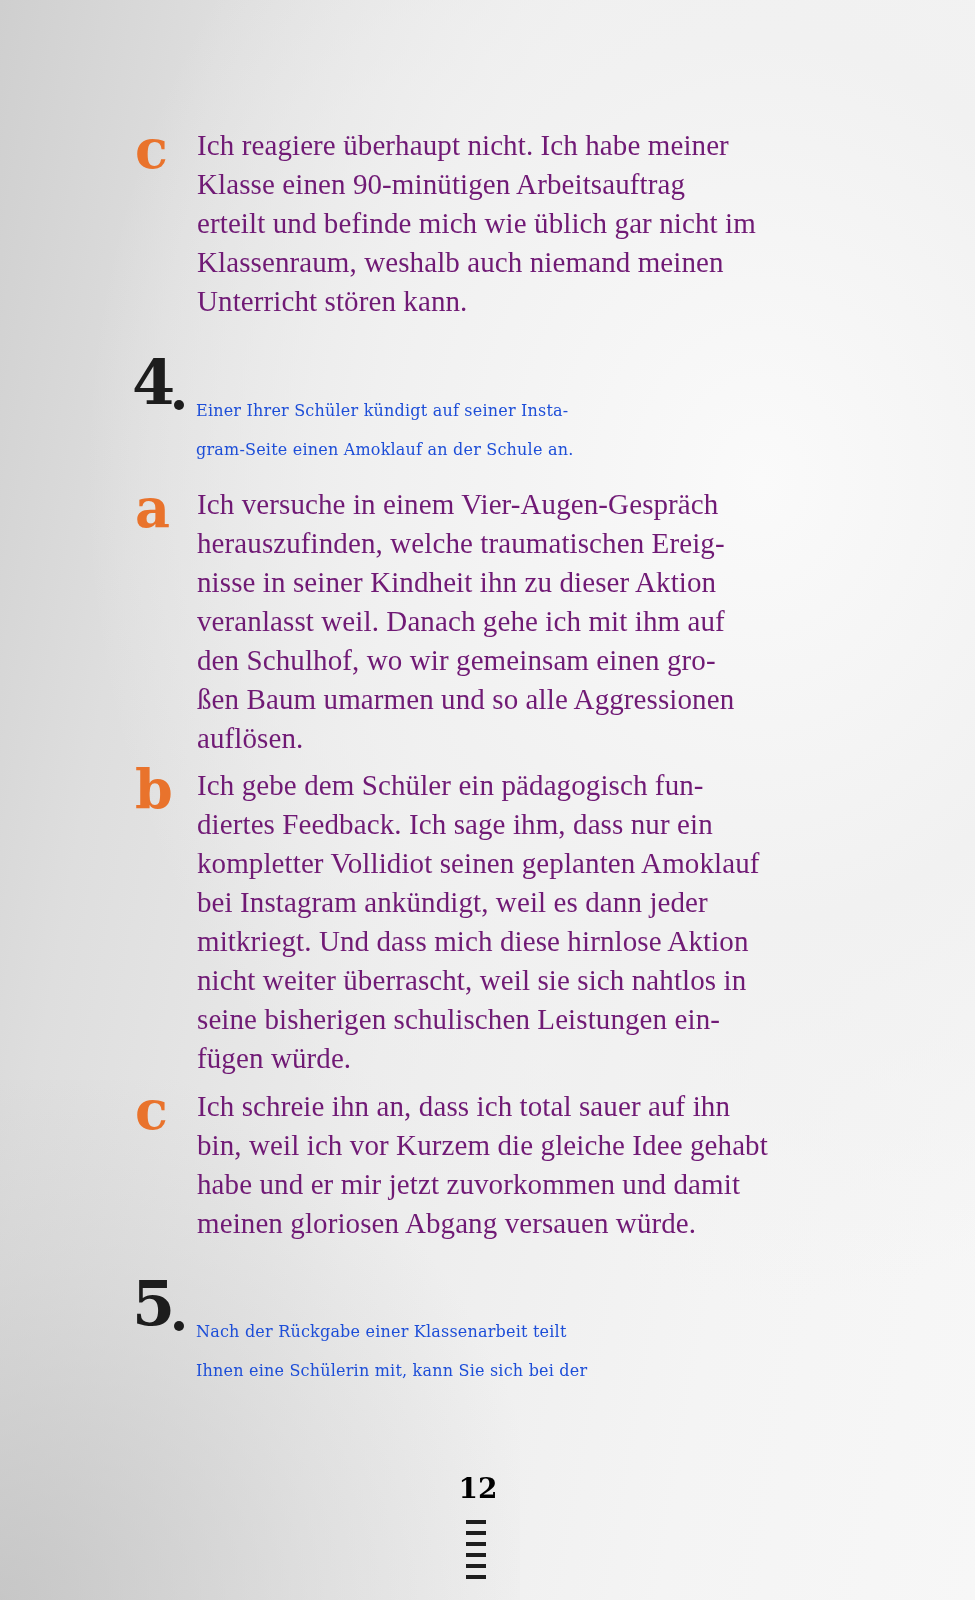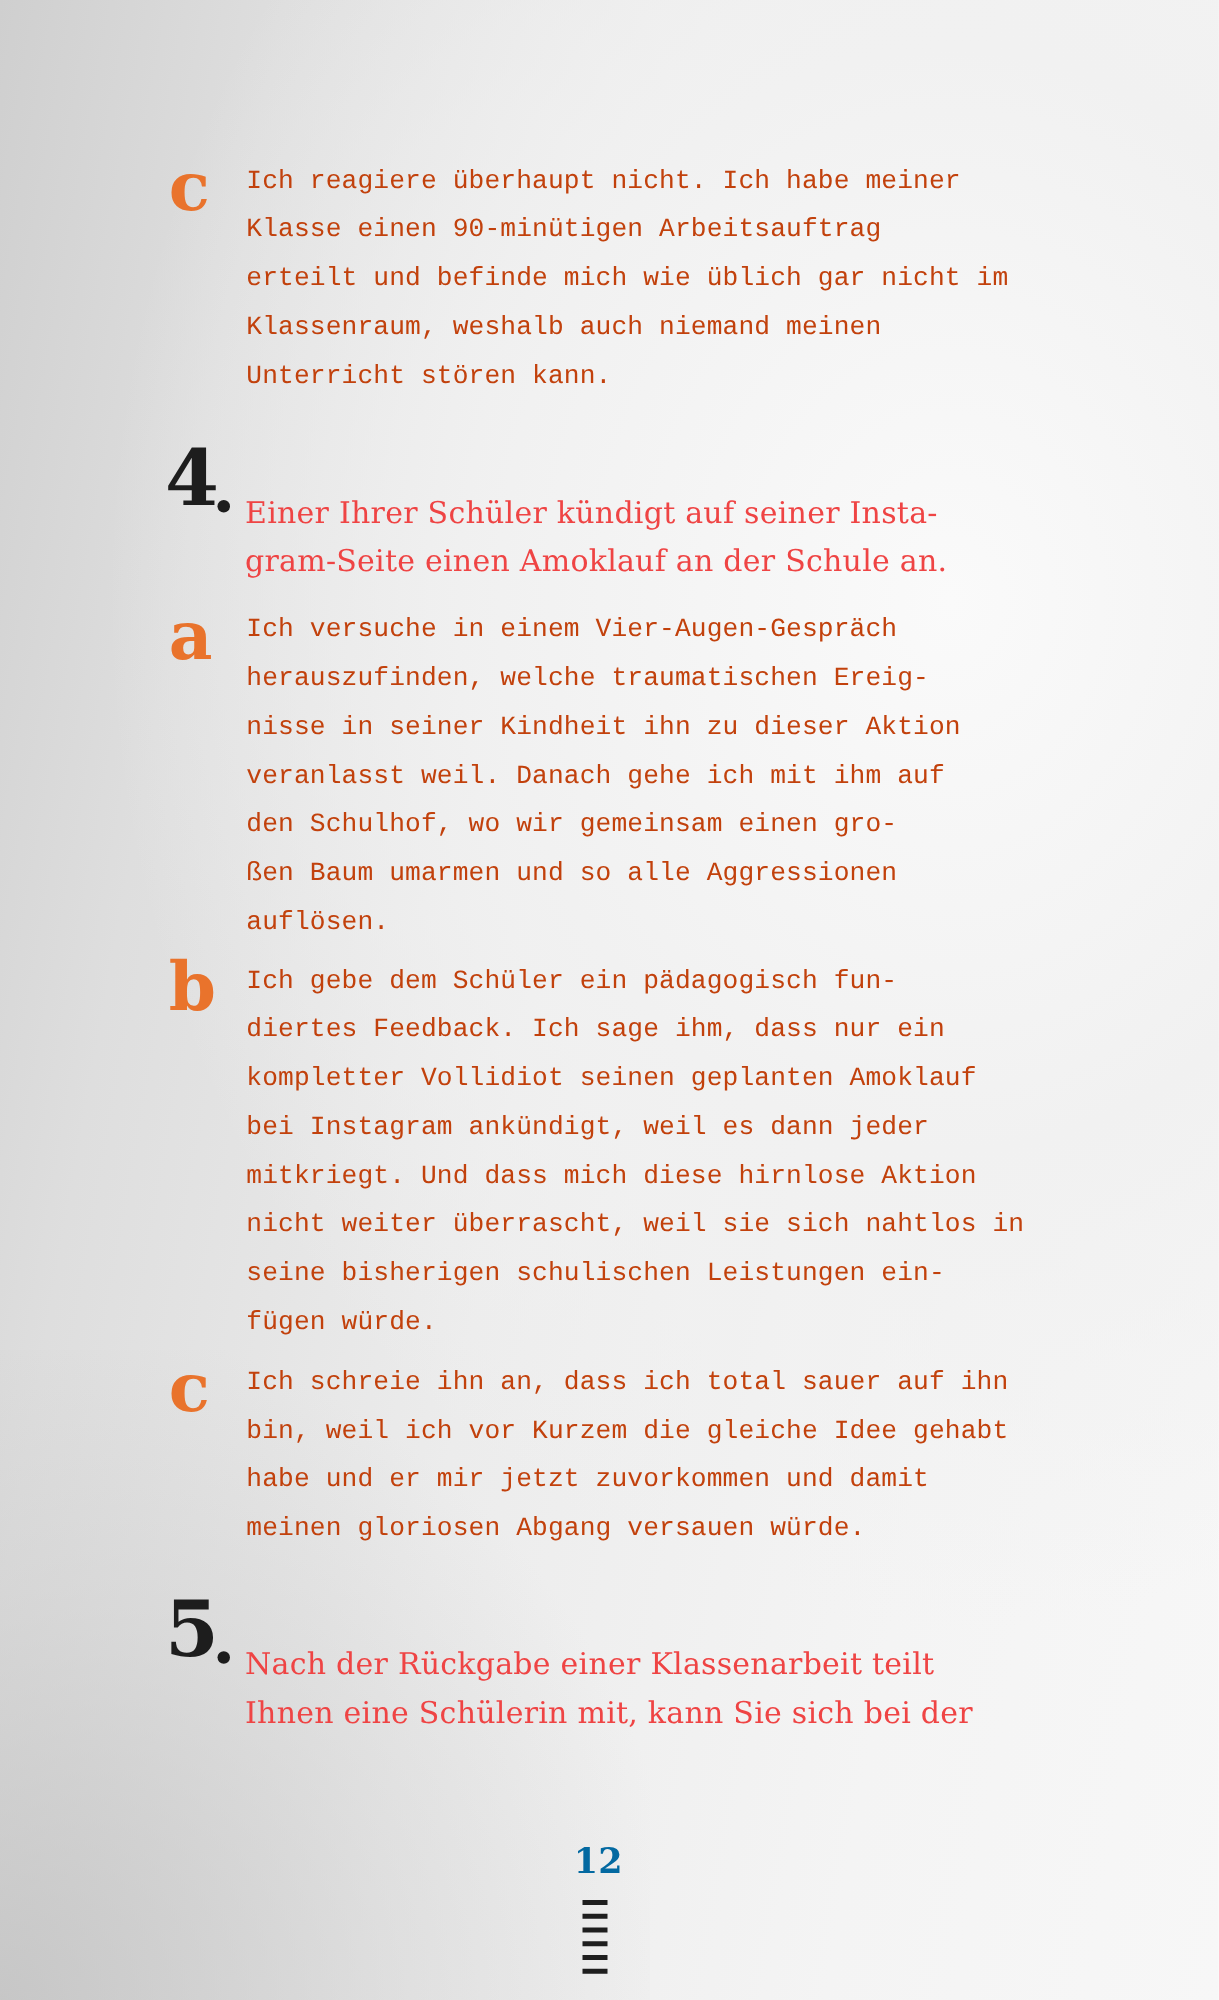--- a/index.html
+++ b/index.html
@@ -16,45 +16,45 @@
   }
   .page { position: absolute; inset: 0; z-index: 1; }
 
   .answer { position: absolute; left: 197px; width: 640px; }
   .answer .letter {
     position: absolute; left: -62px; top: -4px;
     font-family: "DejaVu Serif", serif; font-weight: bold;
     color: #e9732c; font-size: 54px; line-height: 54px;
   }
   .answer .text {
-    font-family: Liberation Mono, monospace; font-size: 21px; line-height: 39px;
-    color: #c2410c; white-space: pre-line; letter-spacing: 0.1px;
+    font-family: Liberation Serif, serif; font-size: 29px; line-height: 39px;
+    color: #701a75; white-space: pre-line; letter-spacing: 0.1px;
   }
 
   .question { position: absolute; left: 128px; width: 720px; }
   .question .num {
     position: absolute; left: 4px; top: 0px;
     font-family: "DejaVu Serif", serif; font-weight: bold;
     font-size: 62px; line-height: 62px; color: #1d1d1d;
   }
   .question .dot {
     position: absolute; left: 46px; top: 48px; width: 10px; height: 10px;
     border-radius: 50%; background: #1d1d1d;
   }
   .question .text {
-    font-family: "DejaVu Serif", serif; font-size: 24px; line-height: 39px;
-    color: #ef4444; white-space: pre-line; letter-spacing: 0.2px;
+    font-family: "DejaVu Serif", serif; font-size: 16px; line-height: 39px;
+    color: #1d4ed8; white-space: pre-line; letter-spacing: 0.2px;
     padding-left: 38px;
   }
   .question .text .first-lines { display: block; padding-left: 30px; }
   .question .text .rest { display: block; }
 
   .pagenum {
-    position: absolute; left: 458px; top: 1472px; width: 40px; text-align: right;
-    font-family: "DejaVu Serif", serif; font-weight: bold; color: #0369a1; font-size: 28px;
+    position: absolute; left: 458px; top: 1472px; width: 40px; text-align: center;
+    font-family: "DejaVu Serif", serif; font-weight: bold; color: #000000; font-size: 28px;
   }
   .dashes { position: absolute; left: 466px; top: 1520px; width: 22px; }
   .dashes .dash { height: 4px; background: #1e1e1e; margin-bottom: 7px; width: 20px; }
 </style>
 </head>
 <body>
 
 <div class="page">
 
   <div class="answer" style="top:126px;">

